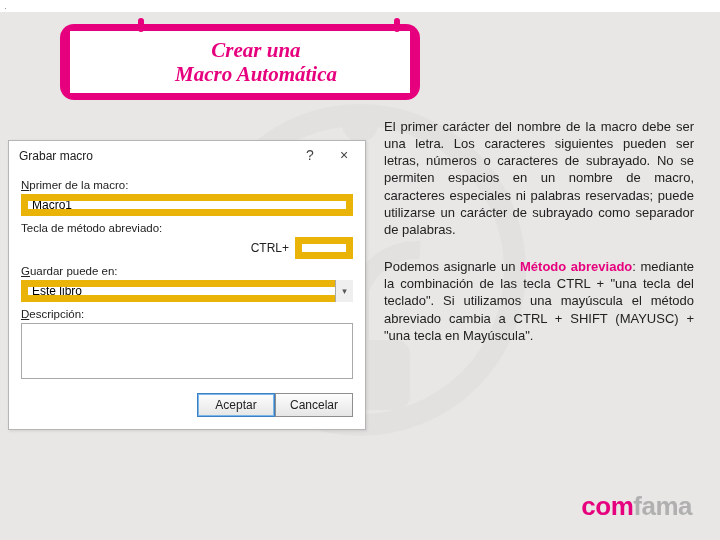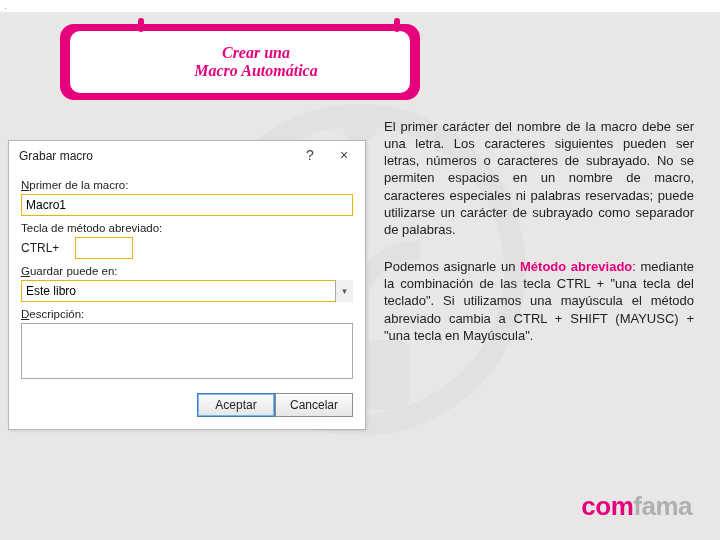--- a/index.html
+++ b/index.html
@@ -29,23 +29,23 @@
     z-index: 2;
   }
   .title-banner::before, .title-banner::after {
     content: ""; position: absolute; top: -6px; width: 6px; height: 14px;
     background: #e7007e; border-radius: 3px;
   }
   .title-banner::before { left: 78px; }
   .title-banner::after  { right: 20px; }
   .title-banner .title {
     width: 340px; height: 62px;
-    background: #fff; border-radius: 10px;
+    background: #fff; border-radius: 0;
     color: #e7007e; font-weight: bold; font-style: italic;
-    font-size: 16px; text-align: center;
+    font-size: 21px; text-align: center;
     display: flex; align-items: center; justify-content: center;
     line-height: 1.15;
     font-family: Georgia, 'Times New Roman', serif;
     padding-left: 32px;
   }
 
   .dialog {
     position: absolute; left: 8px; top: 140px;
     width: 358px;
     background: #fff;
@@ -63,39 +63,39 @@
   .titlebar .tt { flex: 1; }
   .titlebar .win-btn {
     width: 34px; text-align: center; font-size: 14px;
     color: #444; cursor: pointer;
   }
   .dlg-body { padding: 4px 12px 12px 12px; }
   .lbl { display: block; margin-top: 6px; margin-bottom: 3px; }
   .u { text-decoration: underline; }
   .field {
     width: 100%; height: 22px;
-    border: 1px solid #eab308;
+    border: 7px solid #eab308;
     background: #fff; font-size: 12px;
     padding: 2px 4px;
   }
   .small-field { width: 58px; }
   .combo-wrap { position: relative; }
   .combo-wrap .caret {
     position: absolute; right: 0; top: 0;
     width: 18px; height: 22px;
     border-left: 1px solid #a9a9a9;
     background: #efefef;
     display: flex; align-items: center; justify-content: center;
     font-size: 9px; color: #555;
   }
   .desc-box {
     width: 100%; height: 56px;
     border: 1px solid #a9a9a9; background: #fff;
   }
-  .row-short { display: flex; align-items: center; gap: 16px; }
+  .row-short { display: flex; align-items: center; gap: 6px; justify-content: flex-end; }
   .row-short .prefix { font-size: 12px; }
   .btn-row {
     display: flex; justify-content: flex-end; gap: 0;
     margin-top: 14px;
   }
   .btn {
     min-width: 78px; height: 24px;
     border: 1px solid #8e8e8e;
     background: linear-gradient(#fdfdfd,#e6e6e6);
     font-size: 12px; text-align: center;

